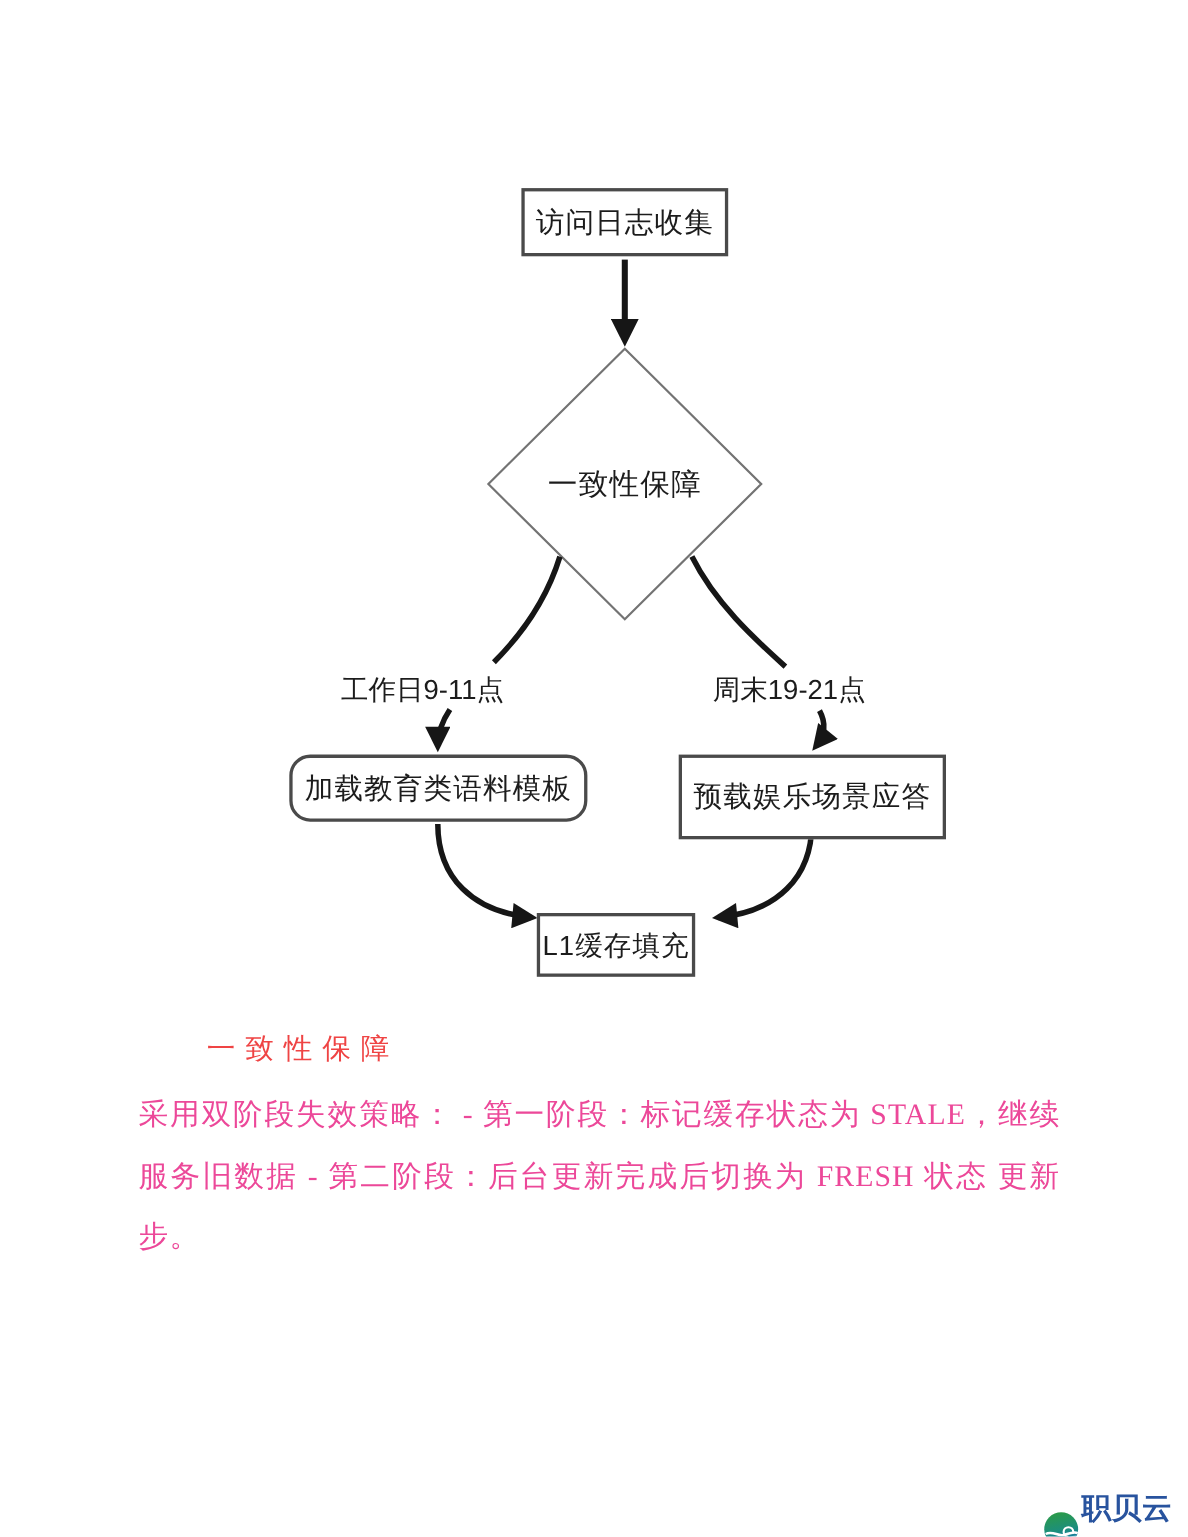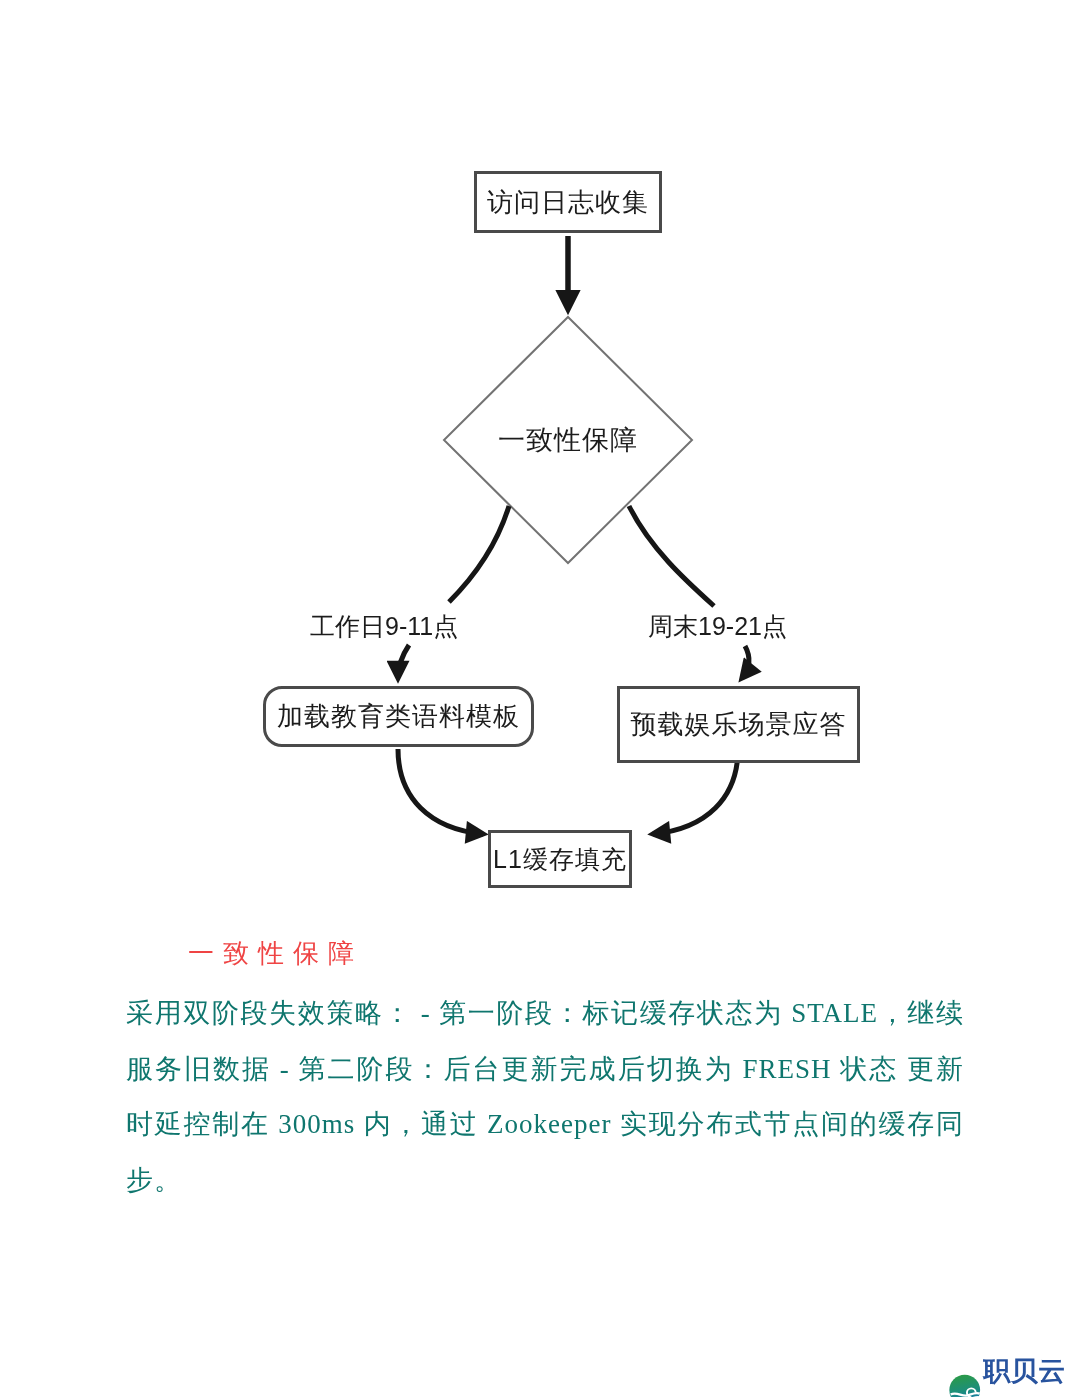--- a/index.html
+++ b/index.html
@@ -26,21 +26,21 @@
   .node-left  { left:263px; top:686px; width:271px; height:61px;border-radius:19px; }
   .node-right { left:617px; top:686px; width:243px; height:77px; }
   .node-merge { left:488px; top:830px; width:144px; height:58px; font-size:25px; }
   .text-section { position:absolute; left:0; top:0; width:1080px; }
   .heading {
     position:absolute; left:188px; top:936px; font-size:26px; font-weight:normal;
     letter-spacing:9px; color:#ef4444;
     font-family:"Liberation Serif","DejaVu Serif",serif;
   }
   .para { position:absolute; left:126px; top:986px; width:838px;
-    font-family:"Liberation Serif","DejaVu Serif",serif; color:#0f766e; }
+    font-family:"Liberation Serif","DejaVu Serif",serif; color:#ec4899; }
   .para-line {
     font-size:27px; line-height:55.5px; height:55.5px;
     text-align:justify; text-align-last:justify; text-justify:inter-character;
     letter-spacing:1px; white-space:normal;
   }
   .para-line.last { text-align-last:left; text-align:left; }
   .logo { position:absolute; left:948px; top:1351px; display:flex; align-items:center; }
   .logo-text {
     font-size:27px; font-weight:bold; color:#28539e; letter-spacing:0.5px;
     font-family:"Liberation Sans","DejaVu Sans",sans-serif; line-height:40px;
@@ -79,21 +79,20 @@
 
   <div class="node box node-right">预载娱乐场景应答</div>
 
   <div class="node box node-merge">L1缓存填充</div>
 
   <div class="text-section">
     <div class="heading">一致性保障</div>
     <div class="para">
       <div class="para-line">采用双阶段失效策略： - 第一阶段：标记缓存状态为 STALE，继续</div>
       <div class="para-line">服务旧数据 - 第二阶段：后台更新完成后切换为 FRESH 状态 更新</div>
-      <div class="para-line">时延控制在 300ms 内，通过 Zookeeper 实现分布式节点间的缓存同</div>
       <div class="para-line last">步。</div>
     </div>
   </div>
 
   <div class="logo">
     <svg width="40" height="40" viewBox="0 0 40 40">
       <defs>
         <linearGradient id="lg" x1="0.2" y1="0" x2="0.4" y2="1">
           <stop offset="0" stop-color="#2c9b44"></stop>
           <stop offset="0.55" stop-color="#1d8f7a"></stop>

